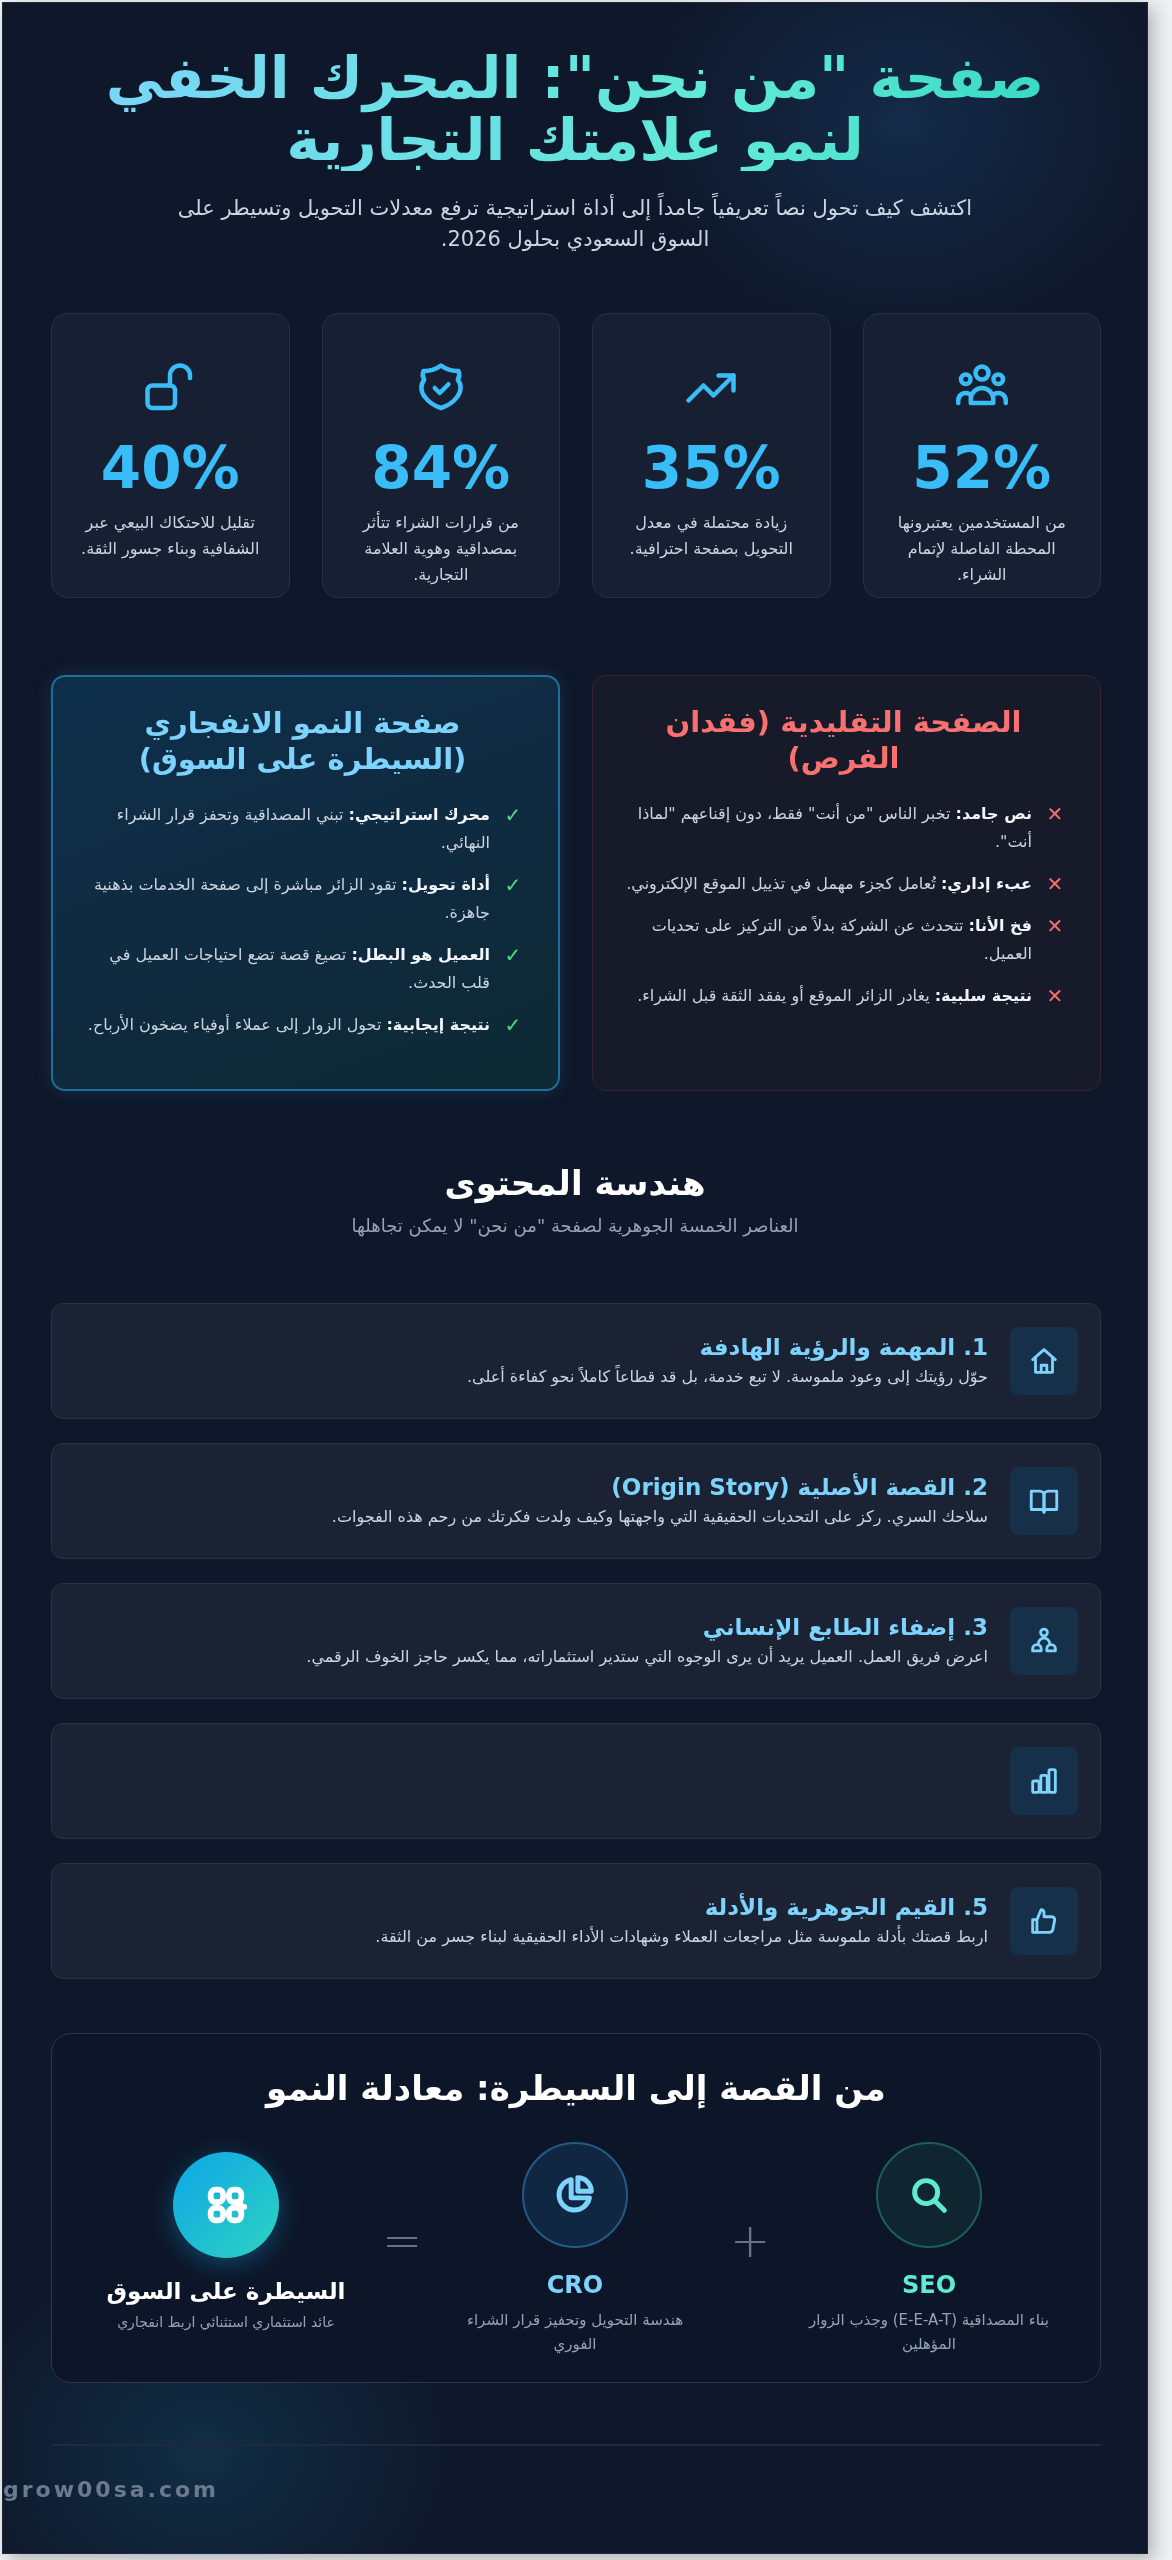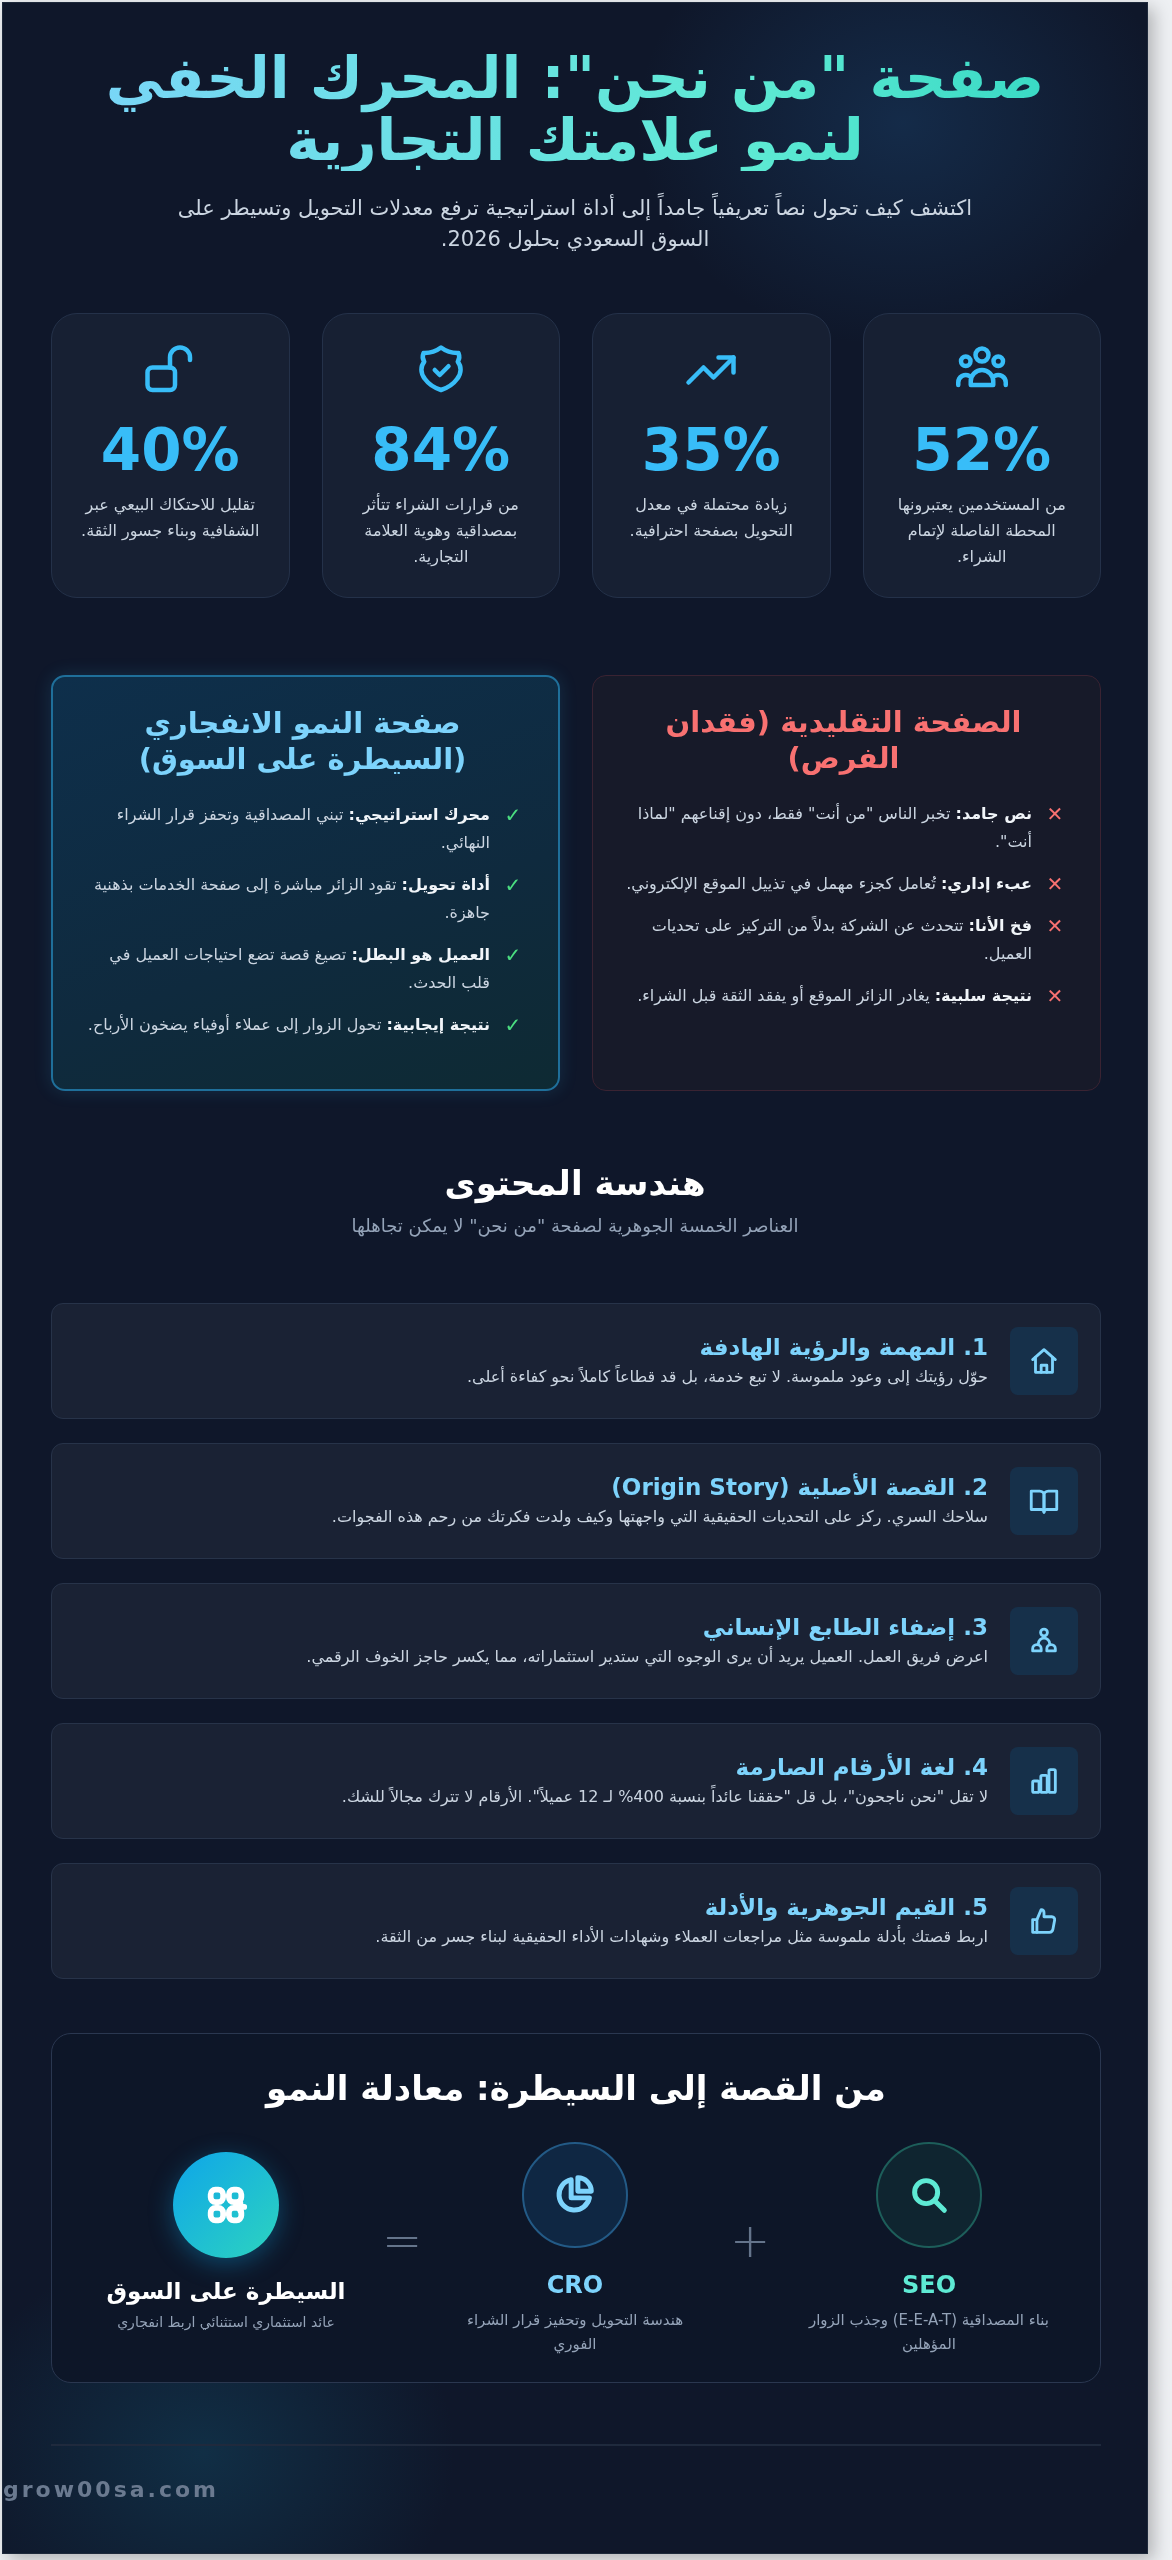--- a/index.html
+++ b/index.html
@@ -30,23 +30,23 @@
     -webkit-background-clip: text; background-clip: text; color: transparent;
     padding: 0 100px;
   }
   .hero p {
     margin: 22px auto 0; width: 840px;
     font-size: 21px; line-height: 31px; color: #cbd5e1;
   }
   
   .stats { position: absolute; top: 310px; left: 48px; width: 1050px; display: flex; gap: 32px; }
   .stat {
-    width: 268px; height: 285px; border-radius: 26px;
+    width: 268px; height: 285px; border-radius: 16px;
     background: #172033; border: 1px solid #243149;
-    text-align: center; padding-top: 26px;
+    text-align: center; padding-top: 44px;
   }
   .stat svg { width: 60px; height: 60px; stroke: #38bdf8; fill: none; stroke-width: 1.8; stroke-linecap: round; stroke-linejoin: round; }
   .stat .num { font-size: 58px; font-weight: 700; color: #38bdf8; margin-top: 14px; line-height: 64px; font-family: "DejaVu Sans", sans-serif; direction: ltr; }
   .stat .desc { font-size: 16px; line-height: 26px; color: #cbd5e1; margin: 10px 24px 0; }
   
   .compare { position: absolute; top: 672px; left: 48px; width: 1050px; display: flex; gap: 32px; }
   .cmp { width: 509px; height: 416px; border-radius: 14px; padding: 28px 36px 0 30px; }
   .cmp.good { background: linear-gradient(160deg, #0e2f4b 0%, #0f2a3e 60%, #0e2a33 100%); border: 2px solid #1f6f9a; box-shadow: 0 0 18px rgba(56,189,248,0.15); }
   .cmp.bad { background: #171a29; border: 1px solid #3a2332; }
   .cmp h2 { text-align: center; font-size: 29px; line-height: 36px; font-weight: 700; margin-bottom: 24px; }
@@ -238,24 +238,20 @@
         </div>
     </div>
     <div class="item">
       <div class="ibox">
           <svg viewBox="0 0 24 24">
             <rect x="4" y="12" width="4.5" height="8" rx="1"></rect>
             <rect x="9.75" y="8" width="4.5" height="12" rx="1"></rect>
             <rect x="15.5" y="4" width="4.5" height="16" rx="1"></rect>
           </svg>
         </div>
-      <div>
-          <h3>4. لغة الأرقام الصارمة</h3>
-          <p>لا تقل "نحن ناجحون"، بل قل "حققنا عائداً بنسبة 400% لـ 12 عميلاً". الأرقام لا تترك مجالاً للشك.</p>
-        </div>
     </div>
     <div class="item">
       <div class="ibox">
           <svg viewBox="0 0 24 24">
             <path d="M7 11l3-7c1.3 0 2 1 2 2.2V9h5.5a2 2 0 0 1 2 2.4l-1.2 6.5a2.5 2.5 0 0 1-2.5 2.1H7z"></path>
             <path d="M7 11H4v9h3"></path>
           </svg>
         </div>
       <div>
           <h3>5. القيم الجوهرية والأدلة</h3>

